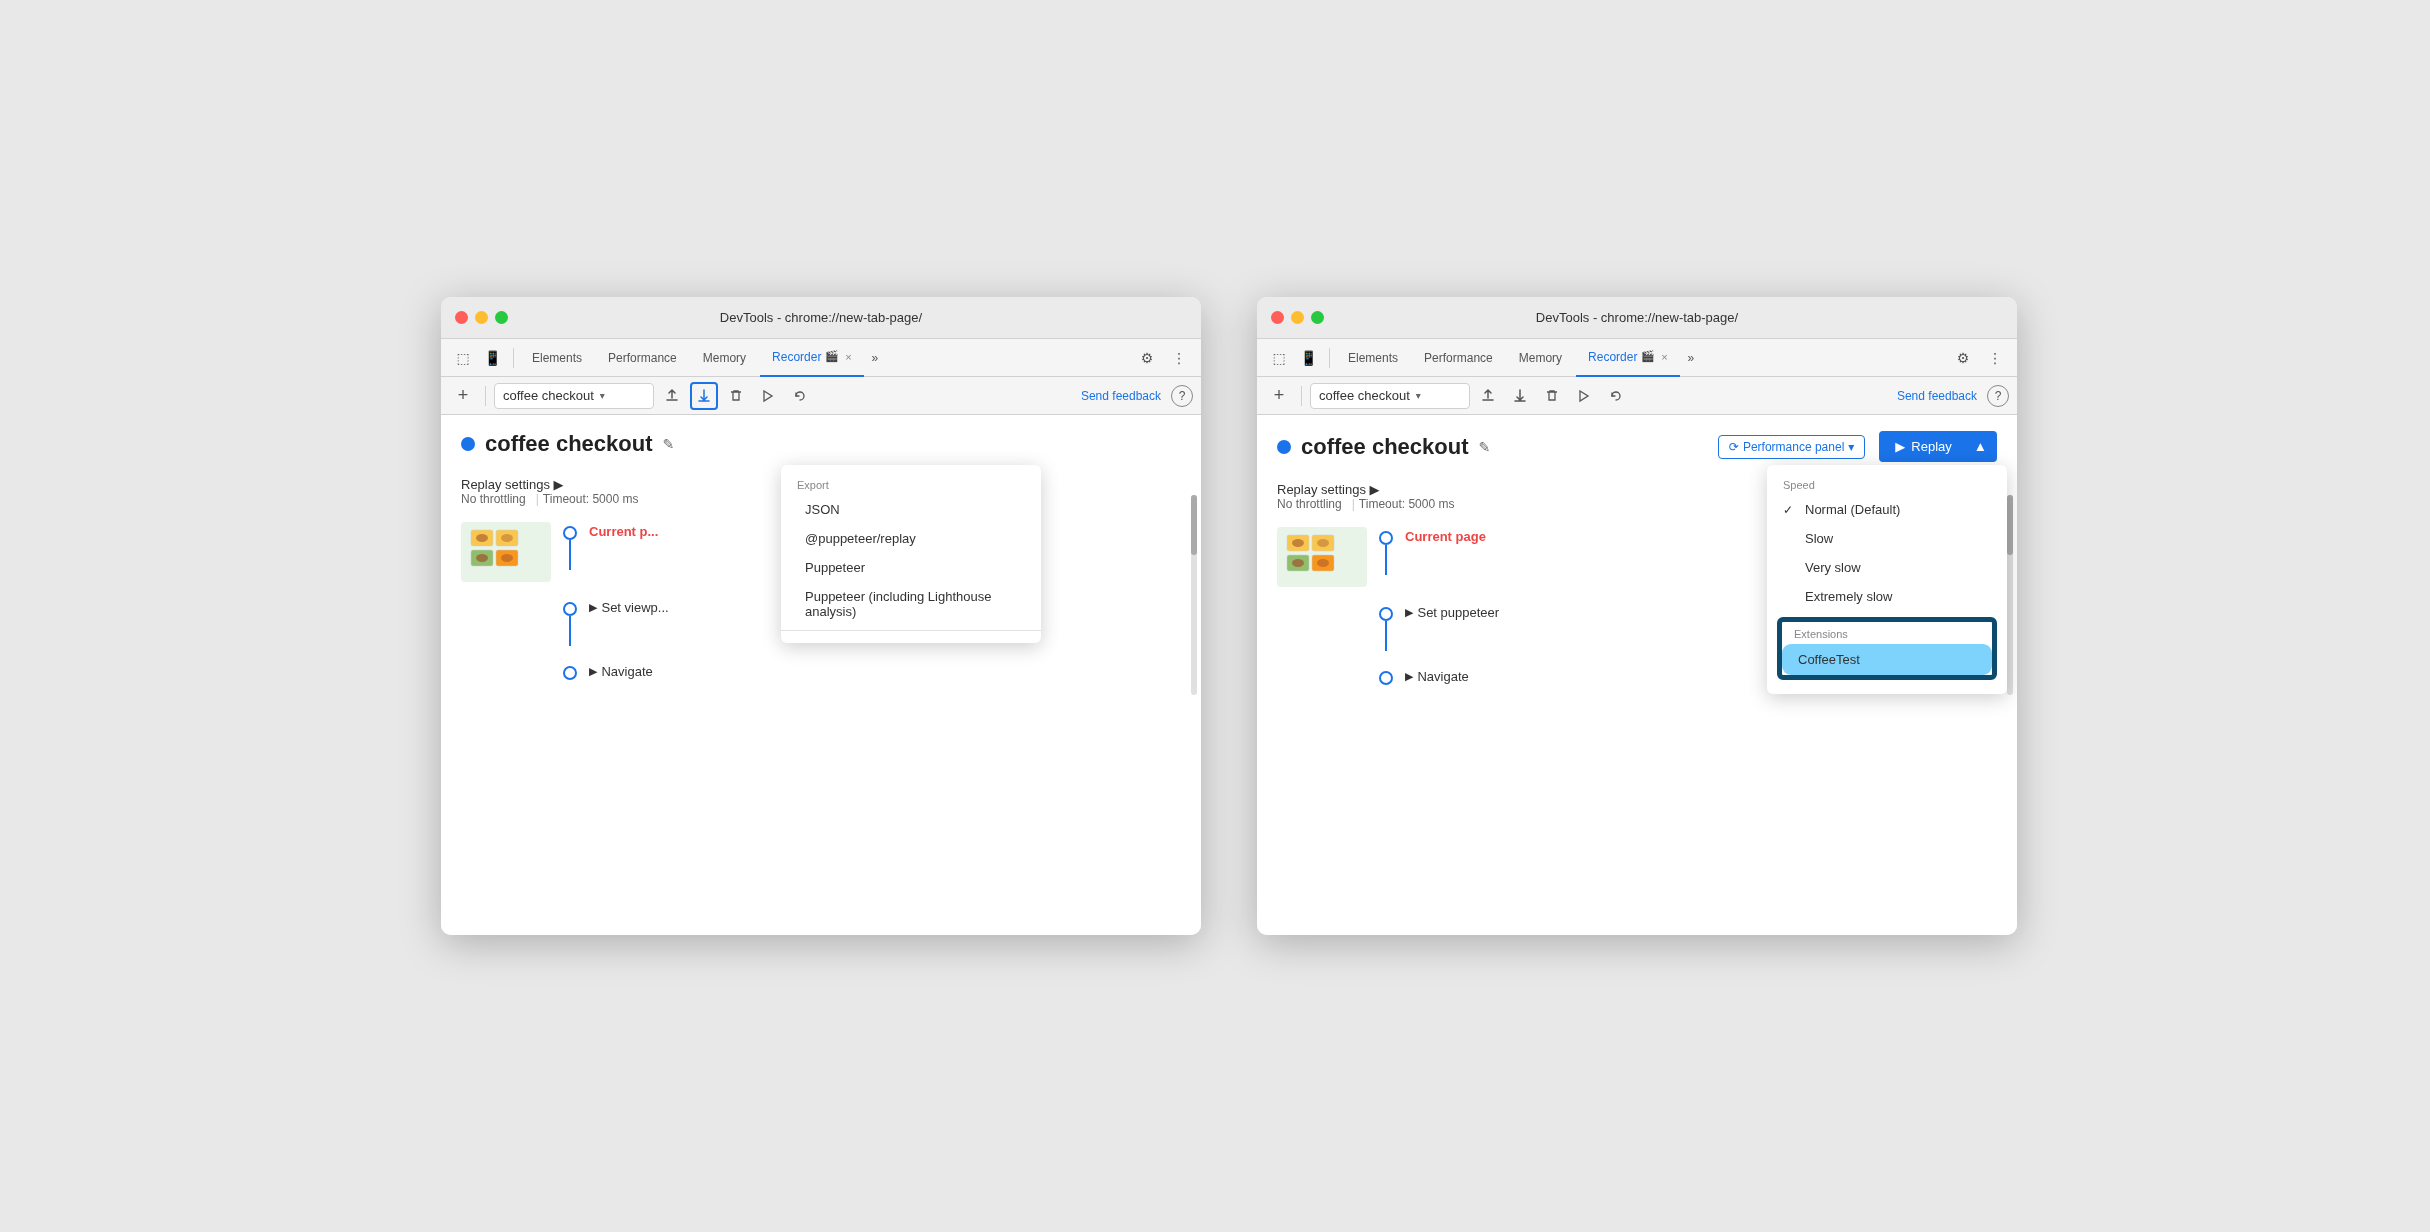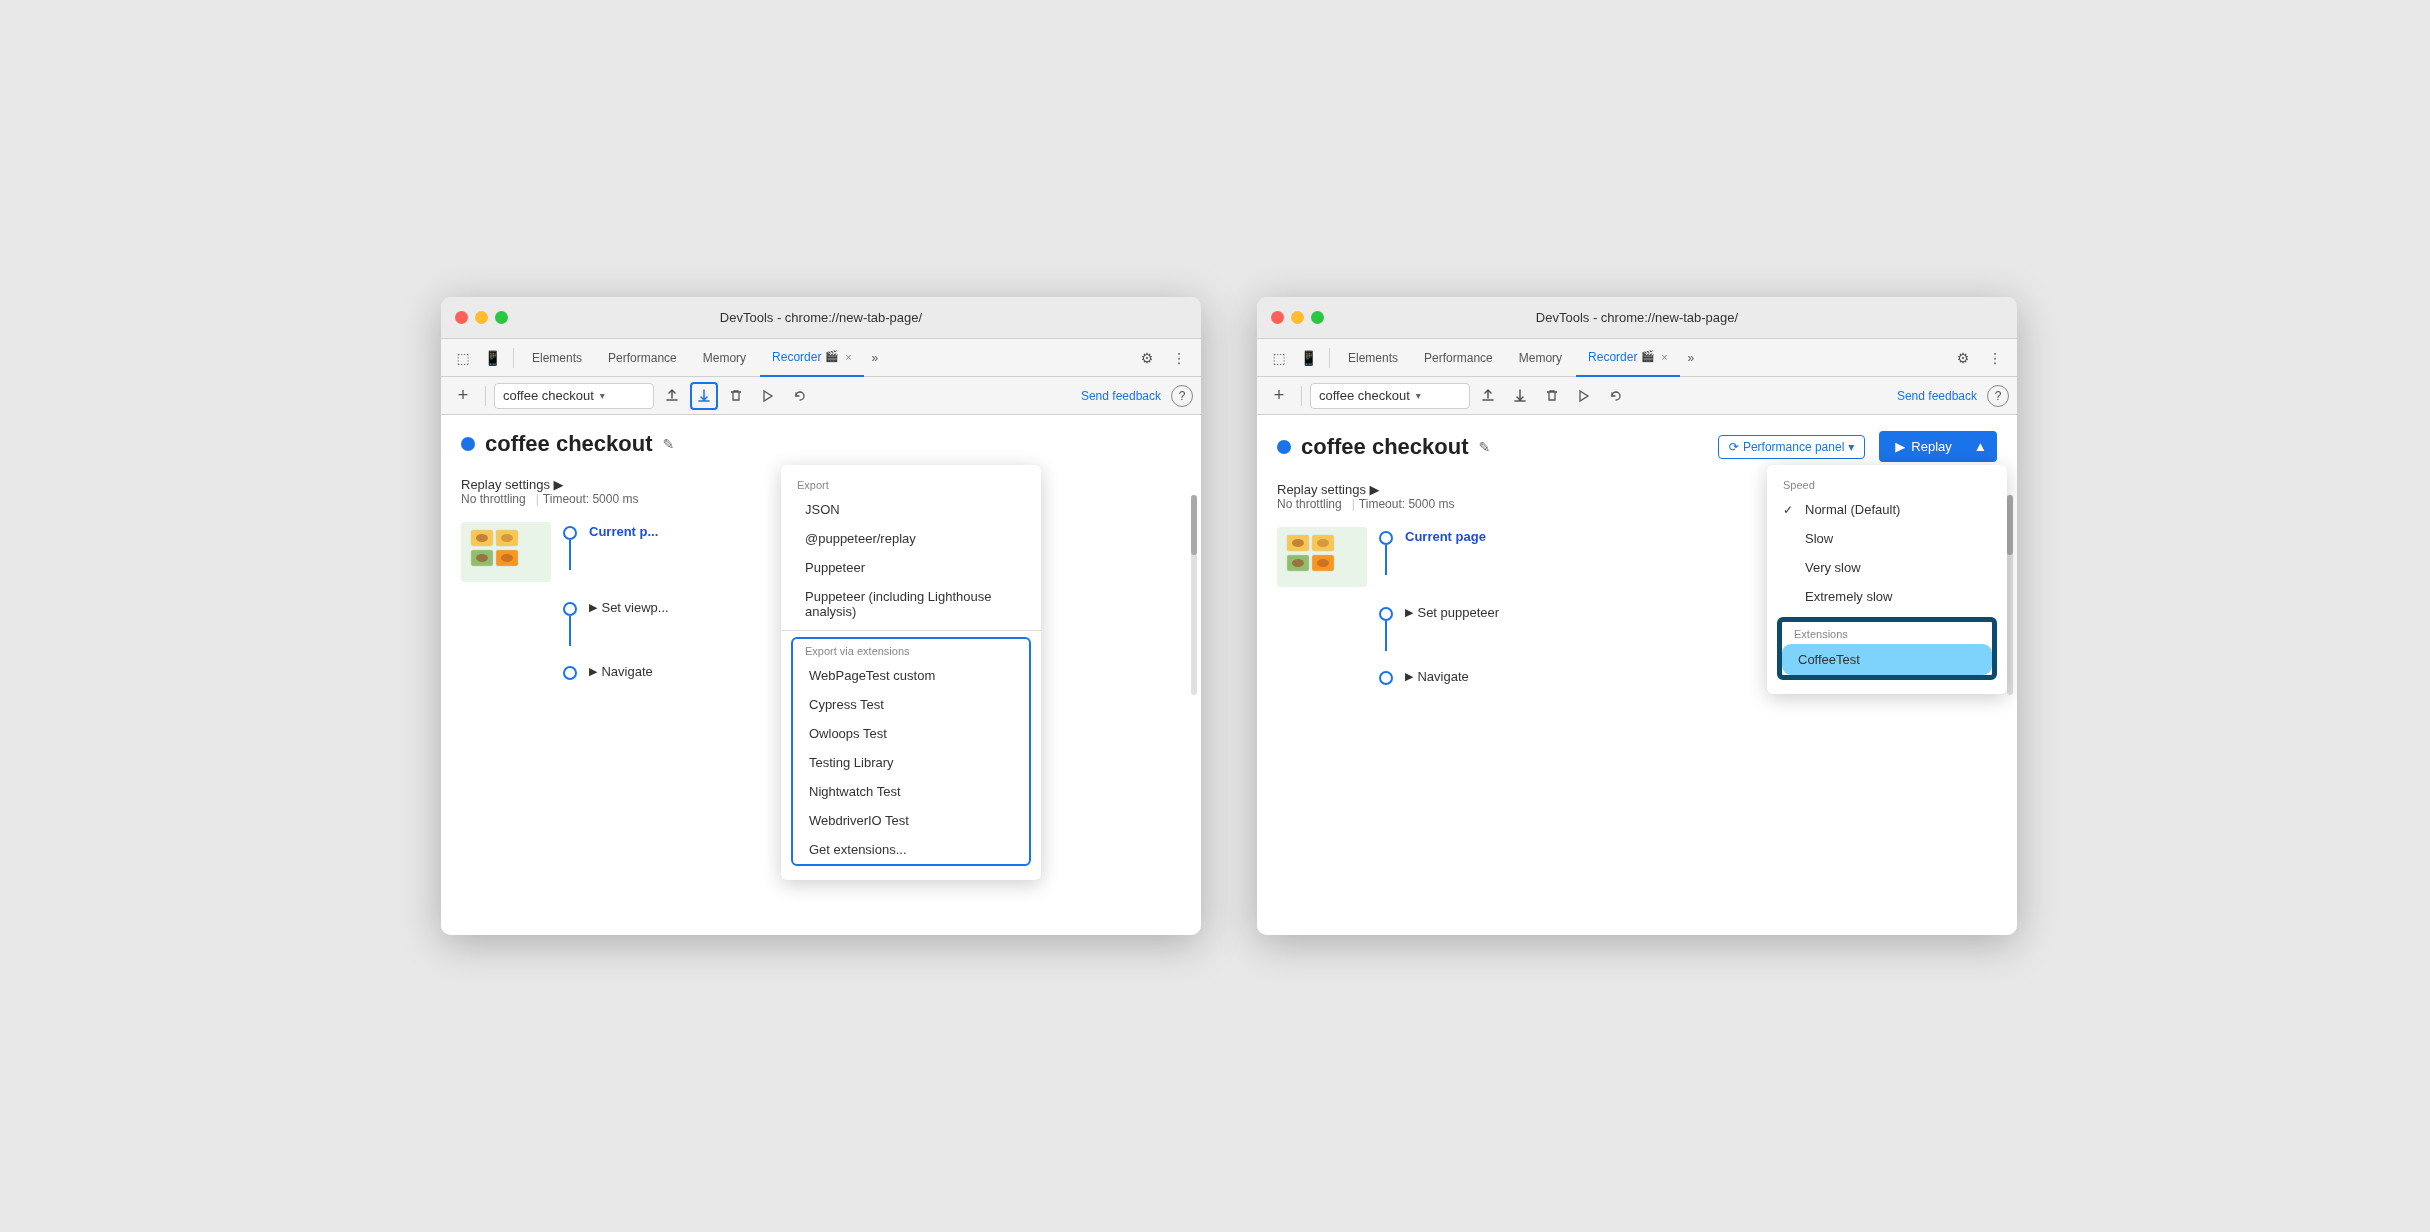--- a/index.html
+++ b/index.html
@@ -304,21 +304,21 @@
       flex-shrink: 0;
     }
     .timeline-line {
       width: 2px;
       background: #1a73e8;
       flex: 1;
       min-height: 30px;
     }
     .timeline-step {
       font-size: 13px;
-      color: #1d4ed8;
+      color: #ef4444;
       padding-top: 2px;
     }
     .timeline-step strong { font-weight: 600; }
     .step-expand {
       display: flex;
       align-items: center;
       gap: 4px;
       cursor: pointer;
       font-size: 13px;
       color: #333;
@@ -586,30 +586,20 @@
       </div>
     </div>
 
     <div class="export-dropdown">
       <div class="export-section-label">Export</div>
       <div class="export-item">JSON</div>
       <div class="export-item">@puppeteer/replay</div>
       <div class="export-item">Puppeteer</div>
       <div class="export-item">Puppeteer (including Lighthouse analysis)</div>
       <hr class="export-divider">
-      <div class="export-via-border">
-        <div class="export-via-label">Export via extensions</div>
-        <div class="export-via-item">WebPageTest custom</div>
-        <div class="export-via-item">Cypress Test</div>
-        <div class="export-via-item">Owloops Test</div>
-        <div class="export-via-item">Testing Library</div>
-        <div class="export-via-item">Nightwatch Test</div>
-        <div class="export-via-item">WebdriverIO Test</div>
-        <div class="export-via-item">Get extensions...</div>
-      </div>
     </div>
 
     <div class="scrollbar">
       <div class="scrollbar-thumb"></div>
     </div>
   </div>
 </div>
 
 <div class="devtools-window">
 

